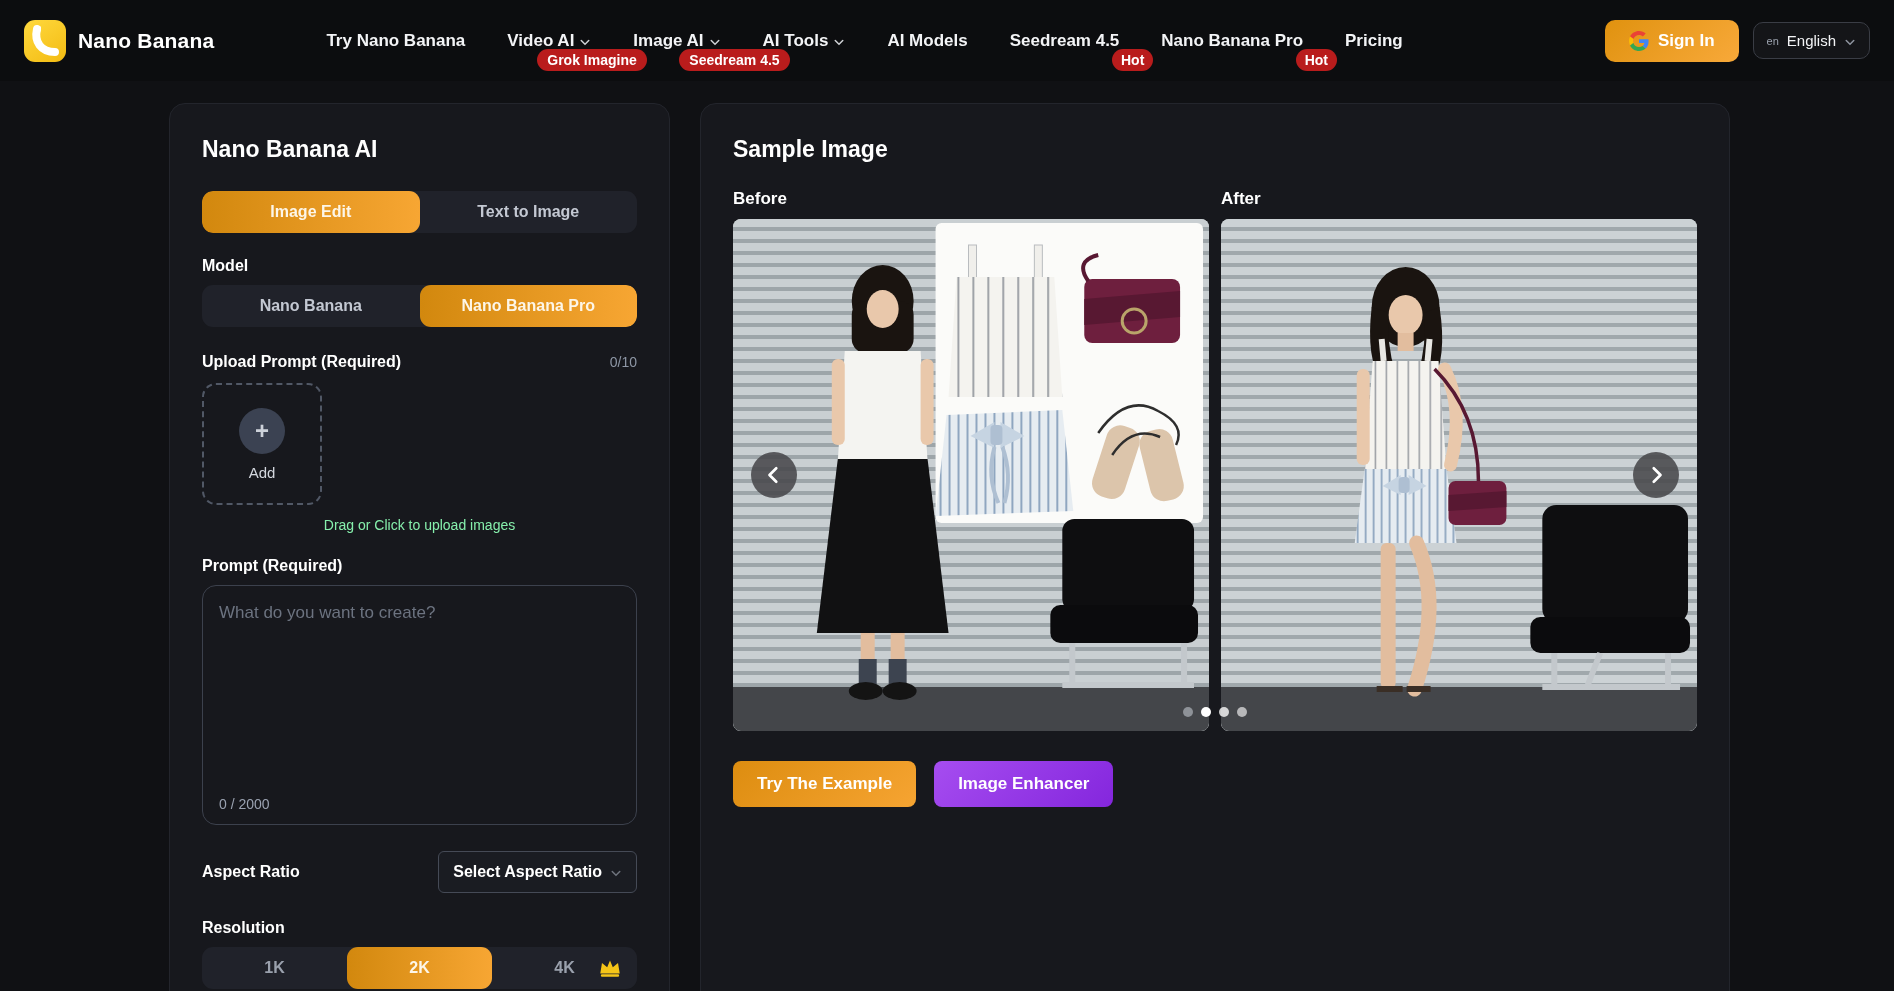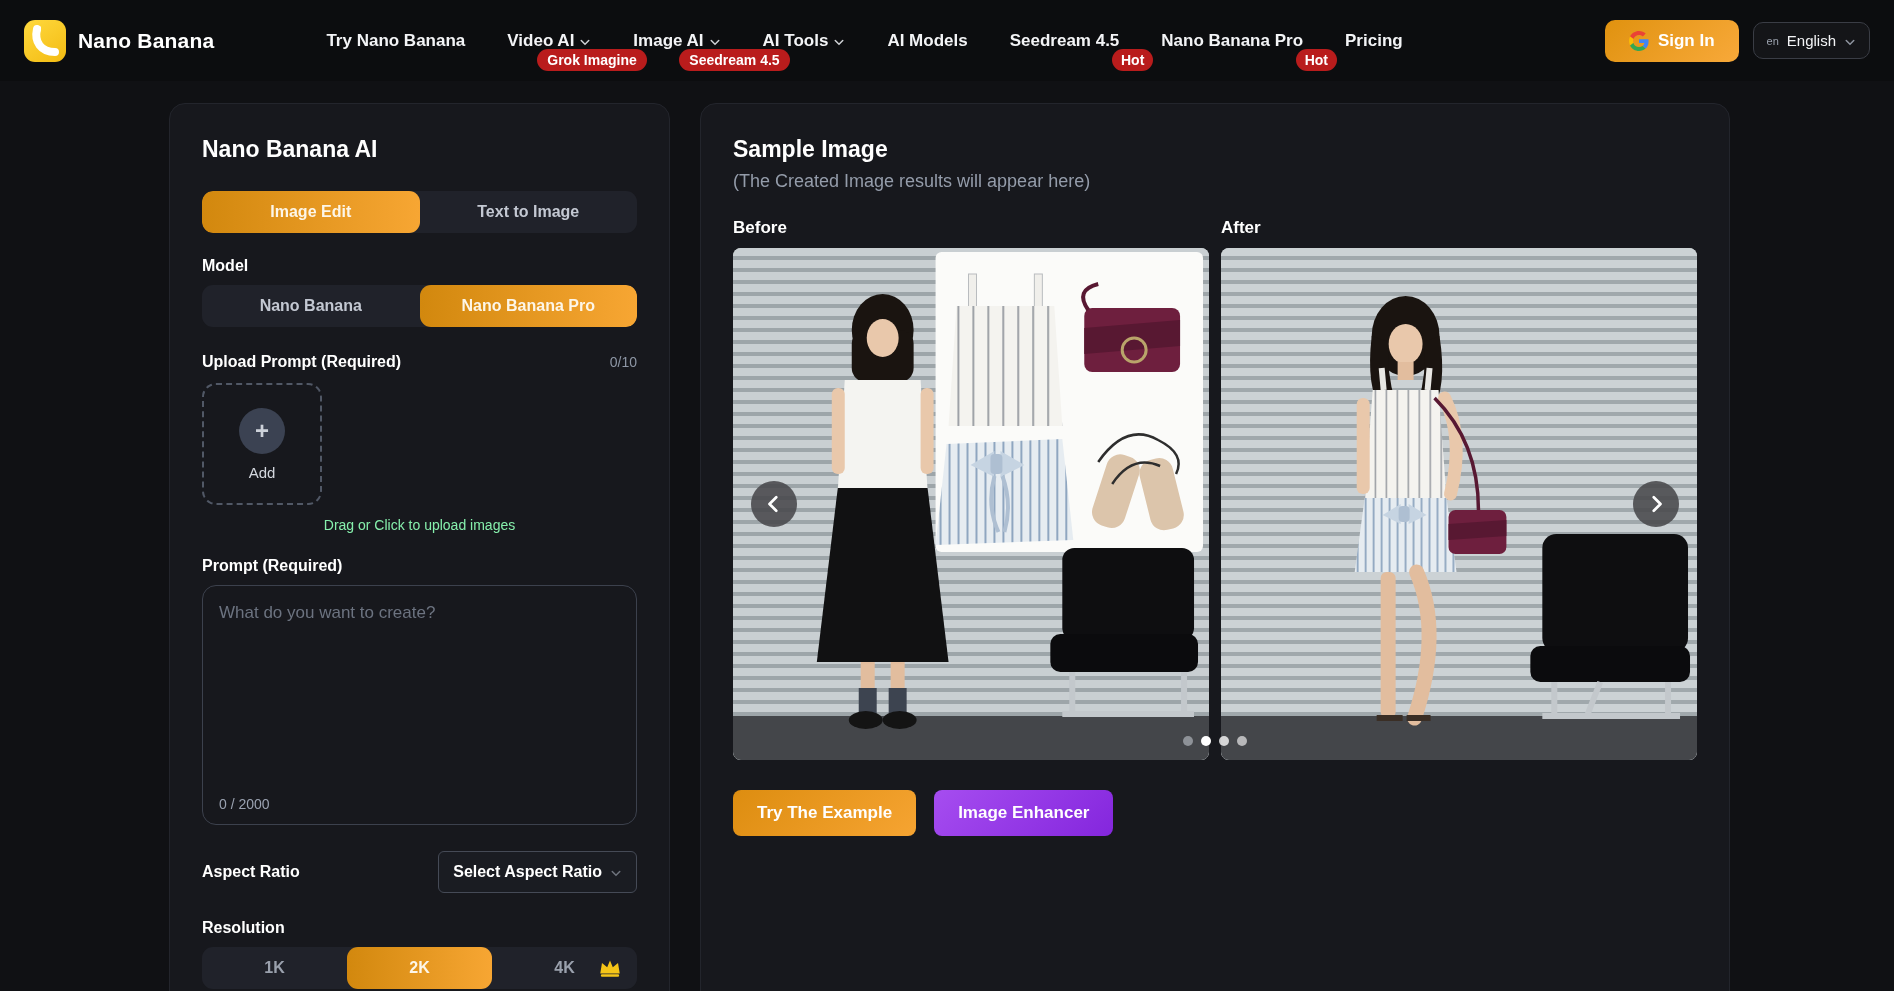--- a/index.html
+++ b/index.html
@@ -212,21 +212,20 @@
     <div class="seg-opt res-opt">4K</div>
     <svg class="crown" viewBox="0 0 24 24">
         <path d="M3 18 L4.6 8.2 L9.4 12.2 L12 6 L14.6 12.2 L19.4 8.2 L21 18 Z" fill="#f5c518"></path>
         <rect x="3.6" y="18.6" width="16.8" height="2.4" rx="1" fill="#f5c518"></rect>
       </svg>
   </div>
 </section>
 
 <section class="card right-card">
   <h2 class="preview-title">Sample Image</h2>
-  <div class="preview-sub">(The Created Image results will appear here)</div>
 
   <div class="ba-labels">
     <div>Before</div>
     <div>After</div>
   </div>
 
   <div class="carousel">
 
     <div class="shot">
       <svg viewBox="0 0 477 512" preserveAspectRatio="none">

